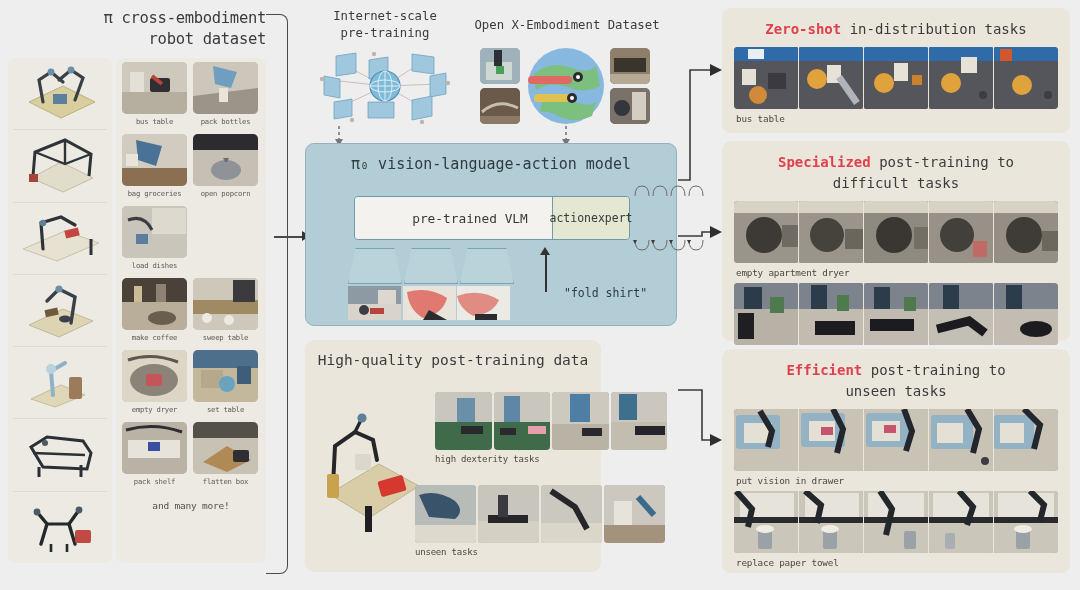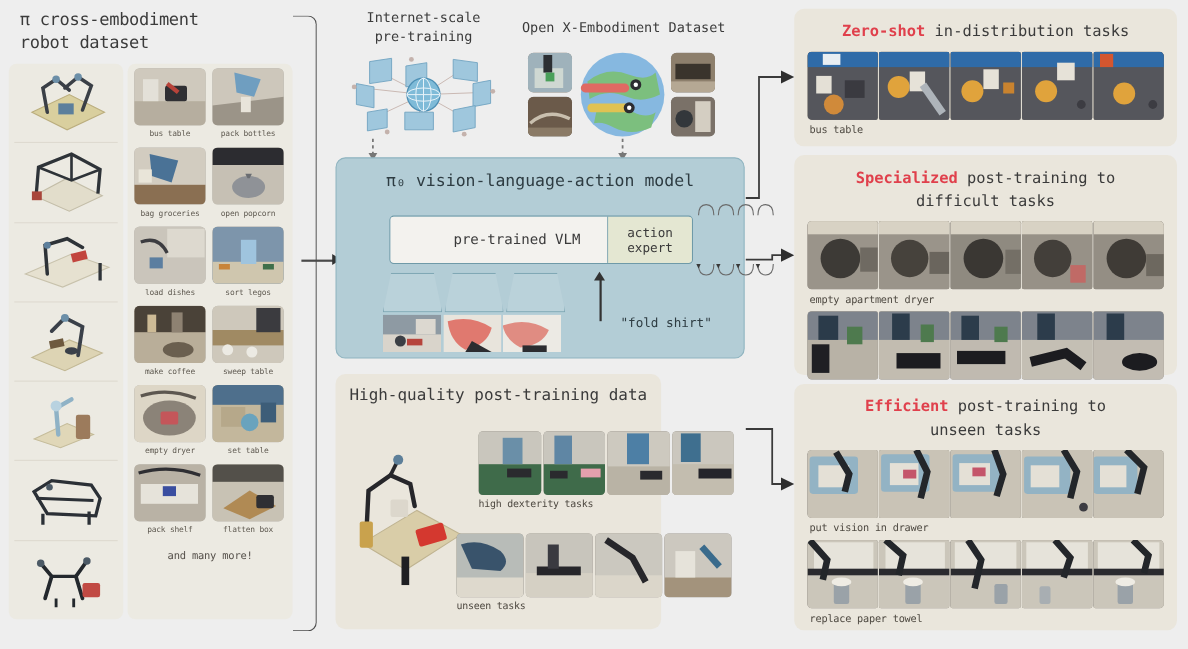--- a/index.html
+++ b/index.html
@@ -8,21 +8,21 @@
     background: #eeeeee;
     font-family: "DejaVu Sans Mono", "Liberation Mono", monospace;
     position: relative; overflow: hidden;
     color: #3a3a3a;
   }
   .abs { position: absolute; }
 
   
   #left-title {
     left: 18px; top: 8px; width: 248px;
-    text-align: left; font-size: 15.5px; line-height: 21px;
+    text-align: right; font-size: 15.5px; line-height: 21px;
     color: #3b3b3b; letter-spacing: -0.3px;
   }
   #robot-strip {
     left: 8px; top: 58px; width: 104px; height: 505px;
     background: #eceae2; border-radius: 7px;
     display: flex; flex-direction: column;
   }
   .robot-cell {
     flex: 1; margin: 0 5px;
     border-bottom: 1px solid #dedad0;
@@ -96,21 +96,21 @@
     border: 1.4px solid #6f9aa8; border-radius: 4px;
     display: flex; overflow: visible;
   }
   #vlm-box {
     flex: 1; background: #f3f2ee;
     display: flex; align-items: center; justify-content: center;
     font-size: 12.8px; color: #3a3a3a; border-radius: 3px 0 0 3px; padding-left: 33px;
   }
   #action-expert {
     width: 77px; background: #e4e7d2;
-    display: flex; flex-direction: column; align-items: center;
+    display: flex; flex-direction: row; align-items: center;
     justify-content: center; font-size: 11.5px; line-height: 14px;
     color: #3a3a3a; border-radius: 0 3px 3px 0;
     border-left: 1.4px solid #6f9aa8;
   }
   .loop-arcs { position: absolute; left: 324px; width: 77px; height: 12px; }
   #loops-top { top: 40px; }
   #loops-bot { top: 96px; }
 
   #encoders { position: absolute; left: 42px; top: 104px; width: 170px; height: 38px; }
   .trapz {
@@ -295,32 +295,20 @@
     <div class="task-cell">
       <div class="task-thumb">
         <svg width="65" height="52" viewBox="0 0 65 52">
             <rect width="65" height="52" fill="#cac5bb"></rect>
             <rect x="30" y="2" width="34" height="26" fill="#ddd9cf"></rect>
             <path d="M6 14 Q22 8 30 24" stroke="#3c3c40" stroke-width="3" fill="none"></path>
             <rect x="14" y="28" width="12" height="10" fill="#5b7ea0"></rect>
           </svg>
       </div>
       <div class="task-label">load dishes</div>
-    </div>
-    <div class="task-cell">
-      <div class="task-thumb">
-        <svg width="65" height="52" viewBox="0 0 65 52">
-            <rect width="65" height="52" fill="#7d95ab"></rect>
-            <rect y="32" width="65" height="20" fill="#cfc6ae"></rect>
-            <rect x="26" y="12" width="14" height="22" fill="#9fc4de"></rect>
-            <rect x="6" y="34" width="10" height="5" fill="#c8843a"></rect>
-            <rect x="46" y="34" width="10" height="5" fill="#3f6f4a"></rect>
-          </svg>
-      </div>
-      <div class="task-label">sort legos</div>
     </div>
   </div>
   <div class="task-row">
     <div class="task-cell">
       <div class="task-thumb">
         <svg width="65" height="52" viewBox="0 0 65 52">
             <rect width="65" height="52" fill="#b9ae99"></rect>
             <rect width="65" height="24" fill="#4a4238"></rect>
             <rect x="12" y="8" width="8" height="16" fill="#cdbb96"></rect>
             <rect x="34" y="6" width="10" height="18" fill="#8e8272"></rect>

